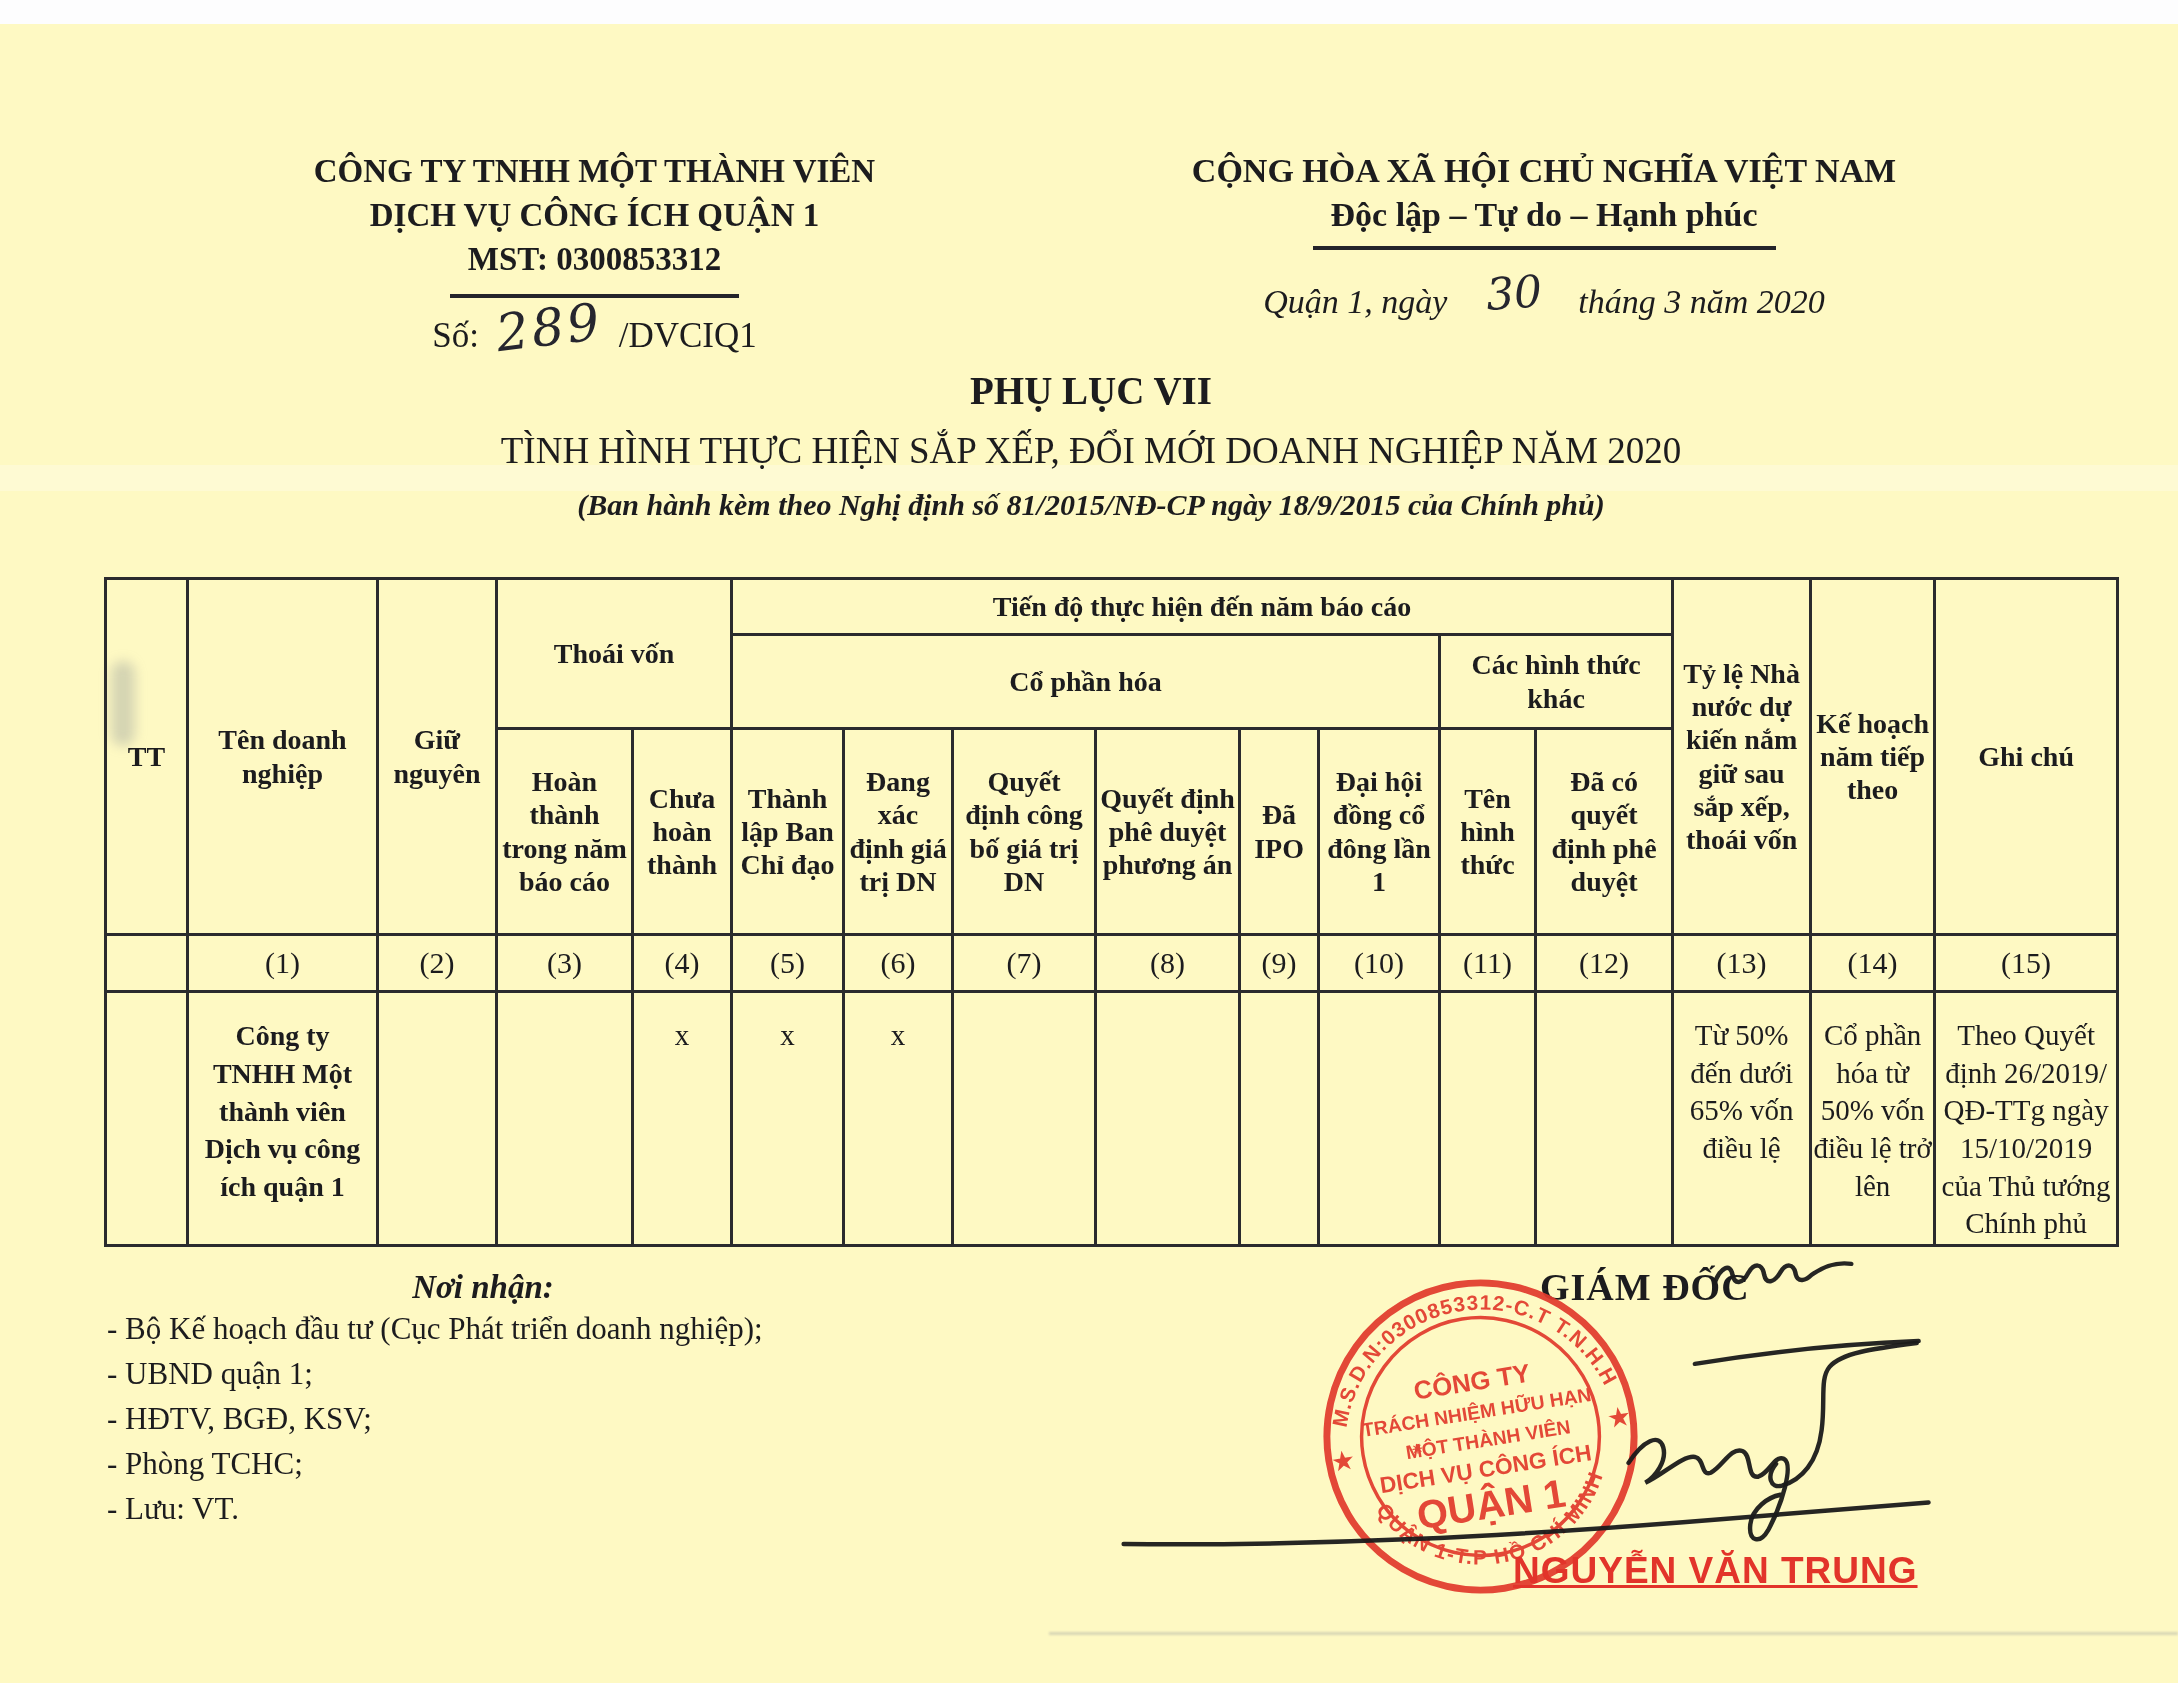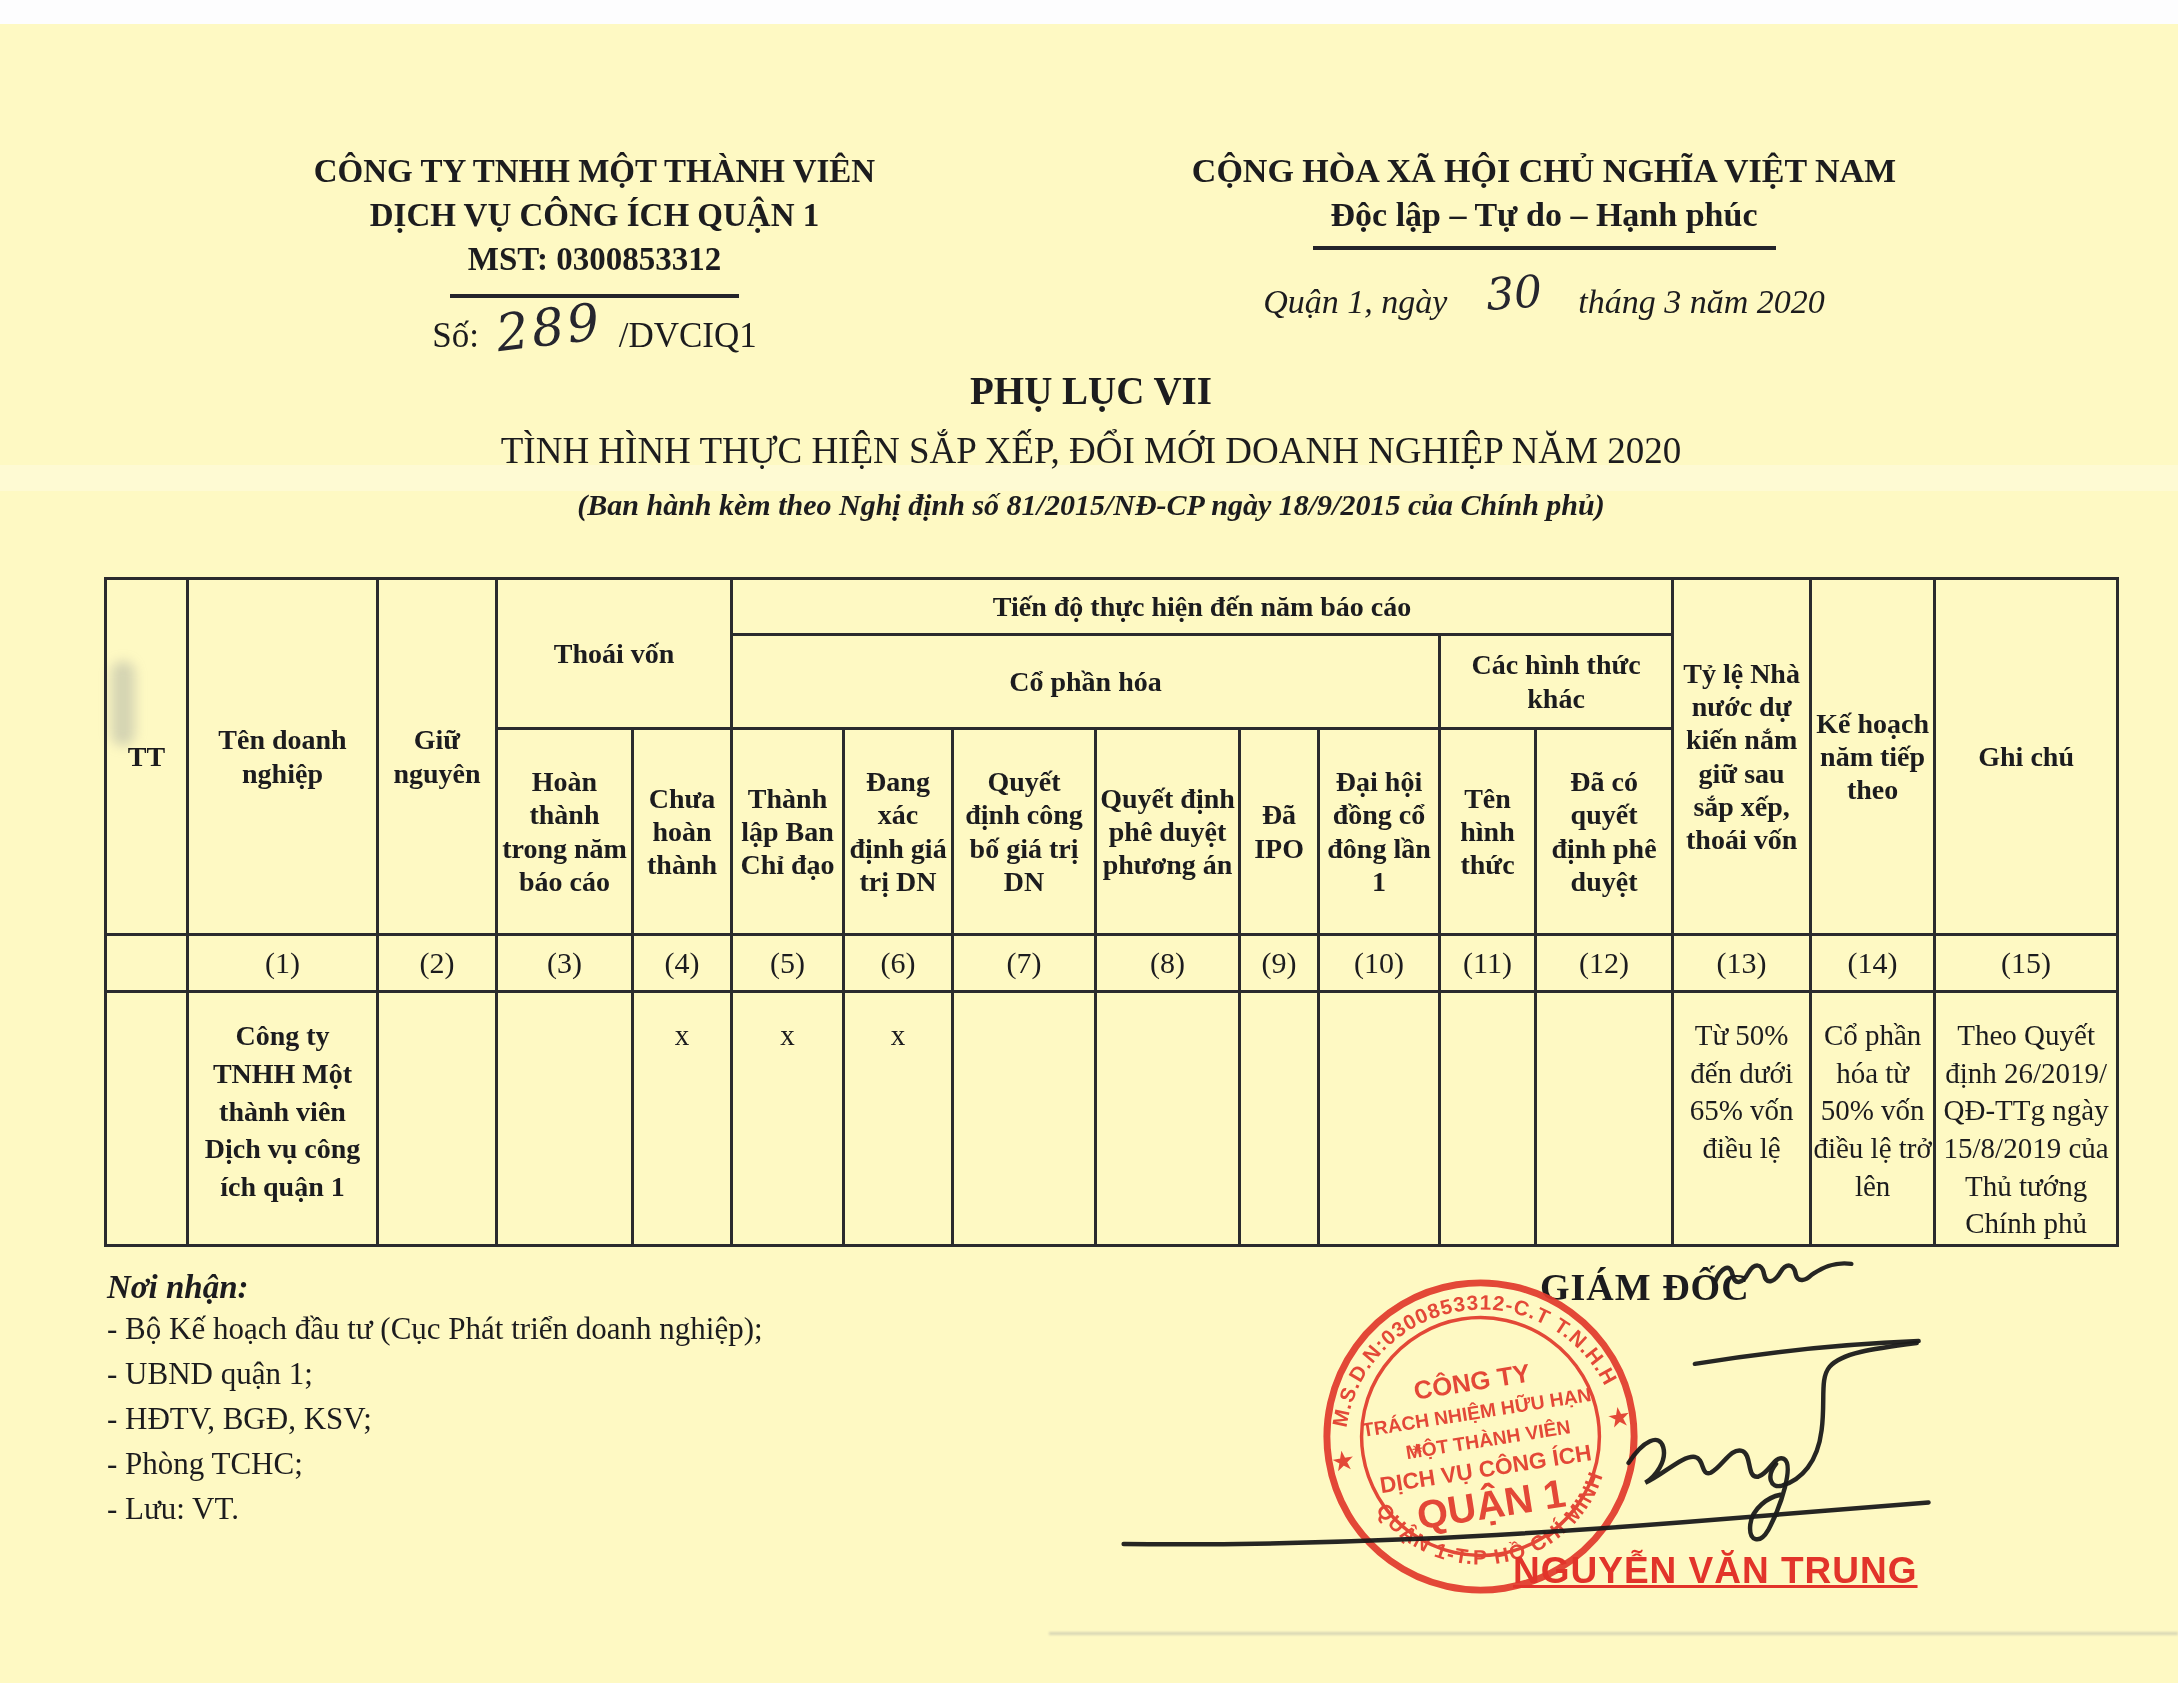--- a/index.html
+++ b/index.html
@@ -35,21 +35,21 @@
   #report-table th,#report-table td{border:3px solid #2b2b2e;overflow:hidden;}
   #report-table th{font-weight:bold;font-size:28px;line-height:1.18;padding:4px 3px;vertical-align:middle;text-align:center;}
   tr.hr1{height:56px;} tr.hr2{height:94px;} tr.hr3{height:206px;}
   tr.numrow{height:57px;} tr.datarow{height:245px;}
   tr.numrow td{font-size:30px;text-align:center;vertical-align:middle;border-bottom-width:5px;}
   tr.datarow td{vertical-align:top;padding-top:24px;font-size:29px;line-height:1.3;text-align:center;}
   tr.datarow td.name{font-weight:bold;font-size:28px;padding-left:6px;padding-right:6px;line-height:1.35;}
 
   
   #recipients{position:absolute;left:107px;top:1269px;width:752px;}
-  #recipients-title{font-weight:bold;font-style:italic;font-size:33px;}
+  #recipients-title{font-weight:bold;font-style:italic;font-size:33px;text-align:center;}
   .recipient{font-size:31px;line-height:45px;}
   #director-title{position:absolute;left:1540px;top:1265px;font-weight:bold;font-size:38px;letter-spacing:1px;}
   #signer-name{position:absolute;left:1513px;top:1550px;font-family:"Liberation Sans",sans-serif;
                font-weight:bold;font-size:37px;color:#e2342a;letter-spacing:1px;text-decoration:underline;}
   #stamp-svg{position:absolute;left:1317px;top:1273px;transform:rotate(-9deg);opacity:.93;}
   #stamp-svg text{font-family:"Liberation Sans",sans-serif;font-weight:bold;fill:#e23b2d;}
   #signature-svg{position:absolute;left:1089px;top:1242px;}
   #signature-svg path{stroke:#1a1a1a;stroke-width:4.5;fill:none;stroke-linecap:round;opacity:.95;}
 </style>
 </head>
@@ -163,21 +163,21 @@
       <td>x</td>
       <td>x</td>
       <td></td>
       <td></td>
       <td></td>
       <td></td>
       <td></td>
       <td></td>
       <td>Từ 50% đến dưới 65% vốn điều lệ</td>
       <td>Cổ phần hóa từ 50% vốn điều lệ trở lên</td>
-      <td>Theo Quyết định 26/2019/ QĐ-TTg ngày 15/8/2019 của Thủ tướng Chính phủ</td>
+      <td>Theo Quyết định 26/2019/ QĐ-TTg ngày 15/10/2019 của Thủ tướng Chính phủ</td>
     </tr>
   </tbody>
     </table>
 
   <div id="recipients">
     <div id="recipients-title">Nơi nhận:</div>
     <div class="recipient">- Bộ Kế hoạch đầu tư (Cục Phát triển doanh nghiệp);</div>
     <div class="recipient">- UBND quận 1;</div>
     <div class="recipient">- HĐTV, BGĐ, KSV;</div>
     <div class="recipient">- Phòng TCHC;</div>

